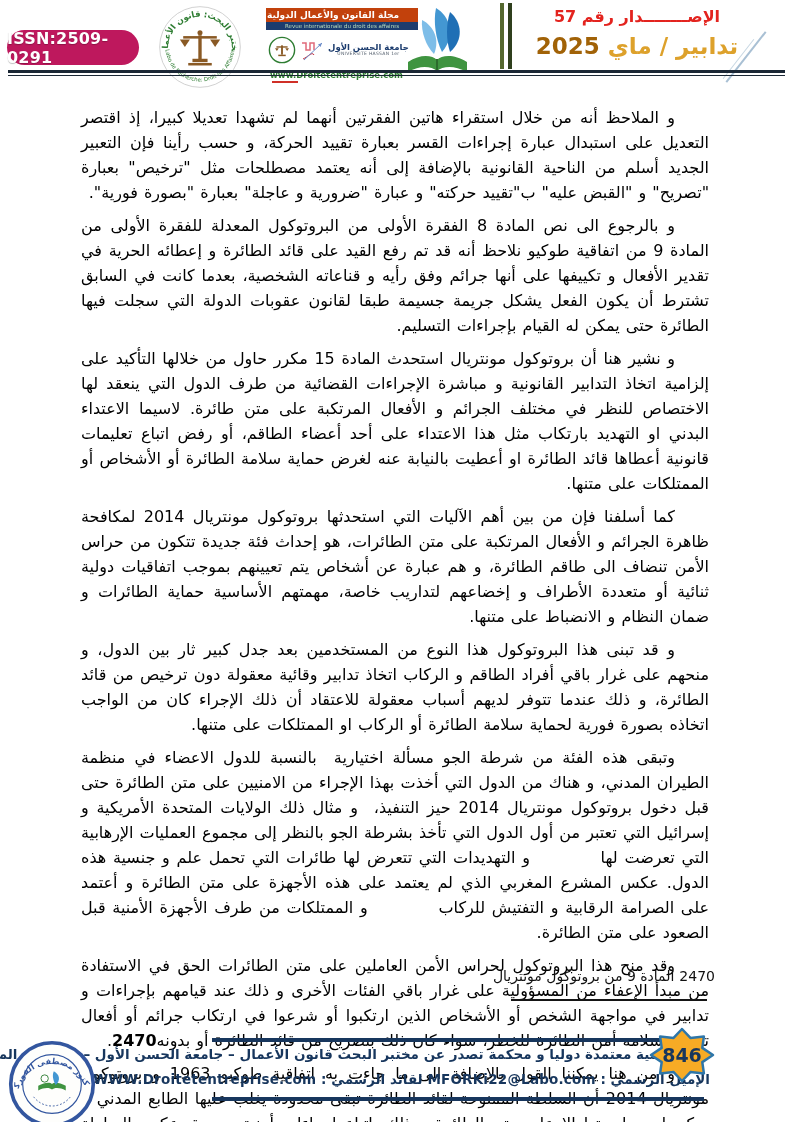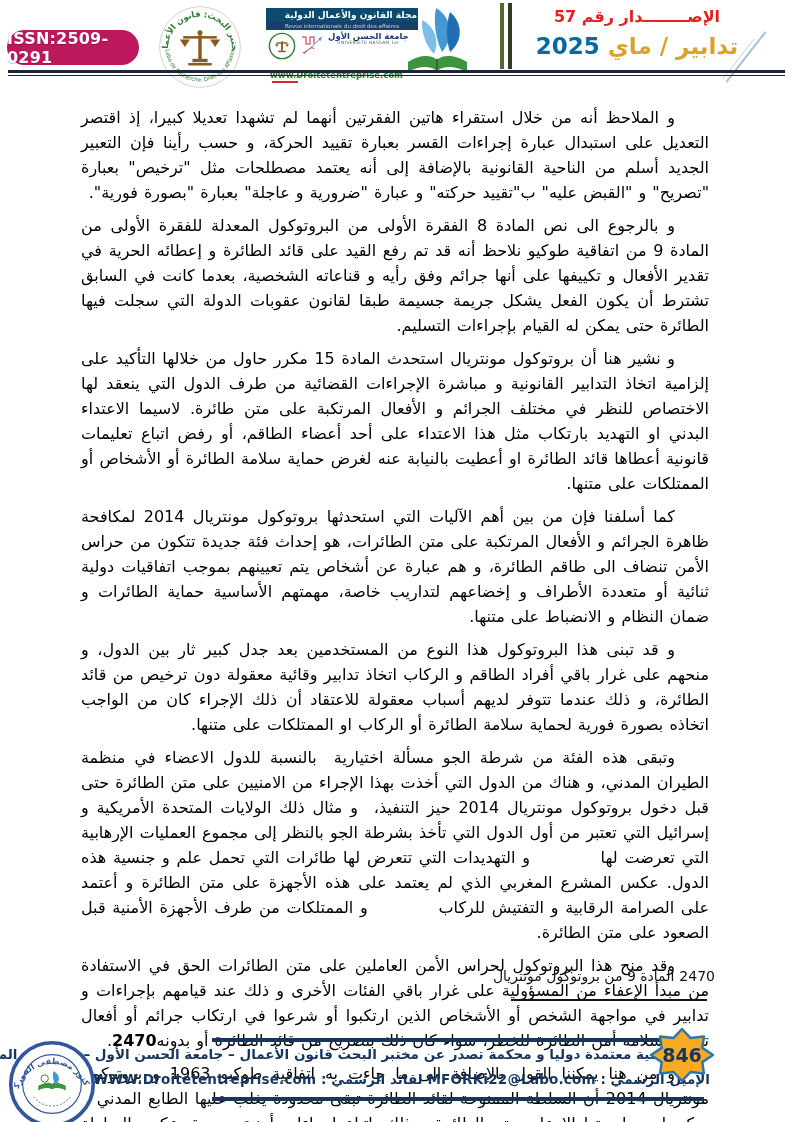--- a/index.html
+++ b/index.html
@@ -5,38 +5,38 @@
   html,body{margin:0;padding:0;background:#fff;}
   .page{position:relative;width:793px;height:1122px;background:#fff;overflow:hidden;
         font-family:"DejaVu Sans",sans-serif;}
 
   
   .issn-badge{position:absolute;left:7px;top:30px;width:132px;height:35px;background:#be185d;
     border-radius:18px;color:#fff;font-weight:bold;font-size:16px;display:flex;align-items:center;
     justify-content:center;letter-spacing:.2px;text-shadow:0 1px 1px rgba(0,0,0,.25);}
   .lab-logo{position:absolute;left:158px;top:5px;width:84px;height:84px;}
   .journal-box{position:absolute;left:266px;top:8px;width:152px;}
-  .jb-green{background:#0c4a6e;color:#fff;font-size:9px;font-weight:bold;text-align:right;
+  .jb-green{background:#c2410c;color:#fff;font-size:9px;font-weight:bold;text-align:left;
     padding:2px 1px;direction:rtl;white-space:nowrap;}
   .jb-navy{background:#1c3c6e;color:#b9dcb9;font-size:5.5px;text-align:center;padding:1px 0;white-space:nowrap;}
-  .jb-content{display:flex;align-items:flex-start;gap:3px;padding:2px 2px;height:36px;background:#fff;}
+  .jb-content{display:flex;align-items:center;gap:3px;padding:2px 2px;height:36px;background:#fff;}
   .jb-univ{direction:rtl;text-align:center;line-height:1.1;}
   .jb-univ-ar{color:#1c3c6e;font-weight:bold;font-size:8.5px;white-space:nowrap;}
   .jb-univ-fr{color:#55606e;font-size:4.5px;letter-spacing:.3px;}
   .jb-site{color:#2e7d32;font-weight:bold;font-size:8.5px;text-align:left;padding-left:4px;}
   .jb-redmark{height:2px;width:26px;background:#d03028;margin:1px 0 0 6px;}
   .feather-logo{position:absolute;left:406px;top:6px;}
   .vbar{position:absolute;top:3px;width:4px;height:66px;}
   .vbar-1{left:500px;background:#55682f;}
   .vbar-2{left:508px;background:#2f3f1d;}
   .issue-block{position:absolute;left:514px;top:7px;width:246px;direction:rtl;text-align:center;}
   .issue-title{color:#e3231e;font-size:16px;font-weight:bold;white-space:nowrap;}
   .issue-sub{margin-top:7px;font-size:23px;font-weight:bold;white-space:nowrap;}
   .issue-months{color:#dda12b;}
-  .issue-year{color:#0369a1;}
+  .issue-year{color:#a16207;}
   .pen-line{position:absolute;background:#a9c0d4;width:2px;transform:rotate(38deg);}
   .pen-1{left:745px;top:25px;height:64px;}
   .pen-2{left:738px;top:34px;height:50px;background:#c6d6e2;width:1px;}
   .header-rule{position:absolute;left:8px;right:8px;top:70px;height:3px;background:#1b2735;}
   .header-rule-2{position:absolute;left:8px;right:8px;top:75px;height:1px;background:#1b2735;}
 
   
   .body-text{position:absolute;left:73px;right:76px;top:97px;direction:rtl;text-align:justify;
     font-size:16px;line-height:25px;word-spacing:1px;color:#000;}
   .body-text p{margin:8px;text-indent:34px;}

